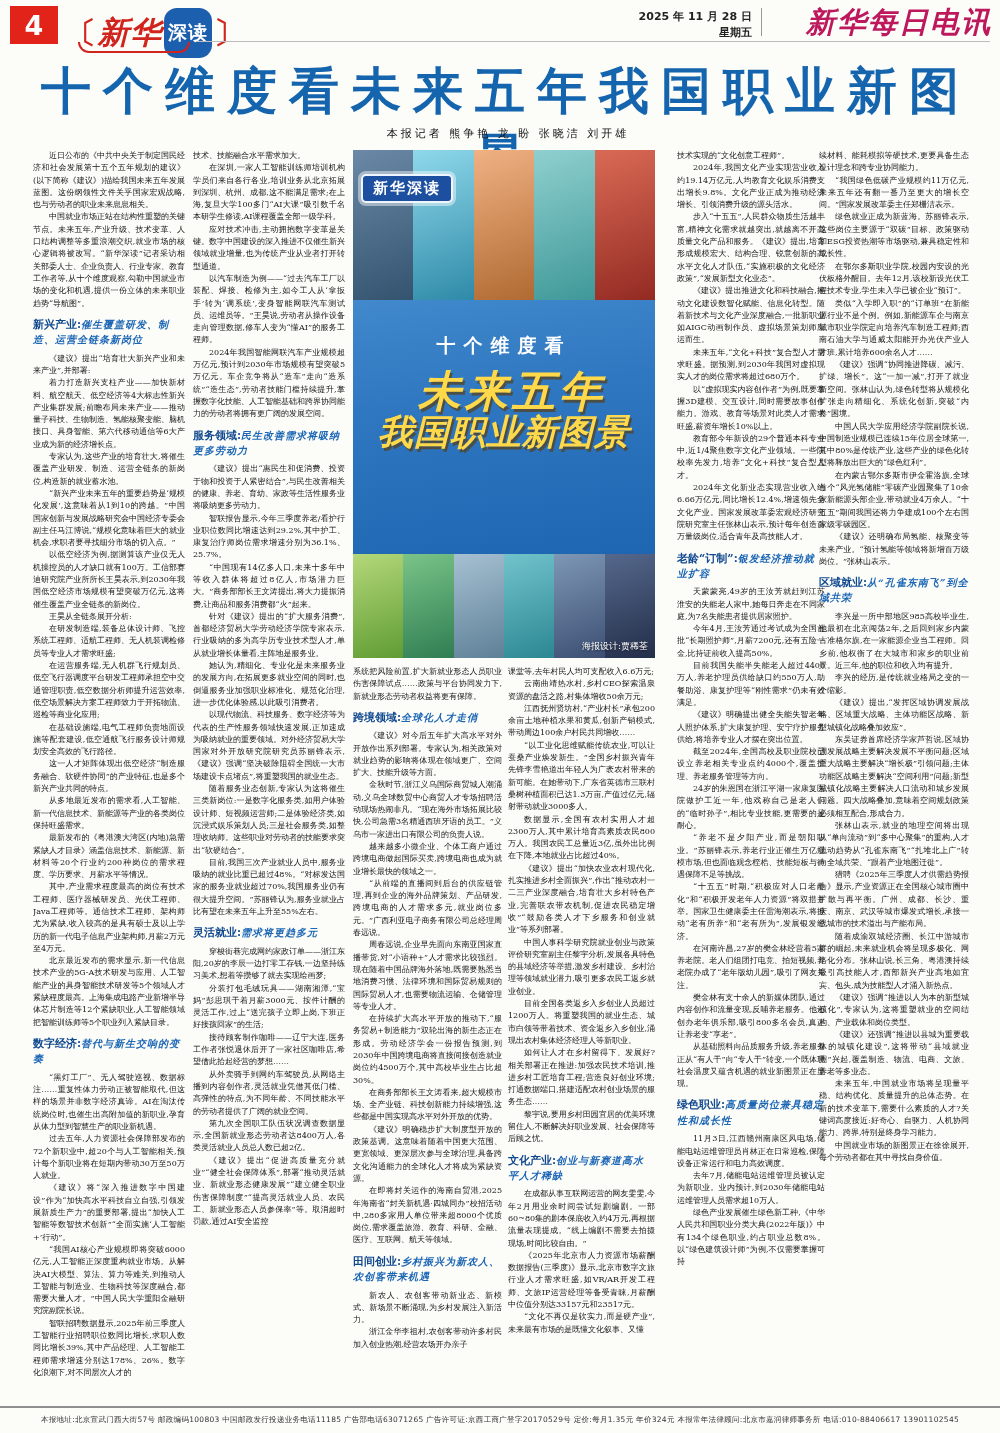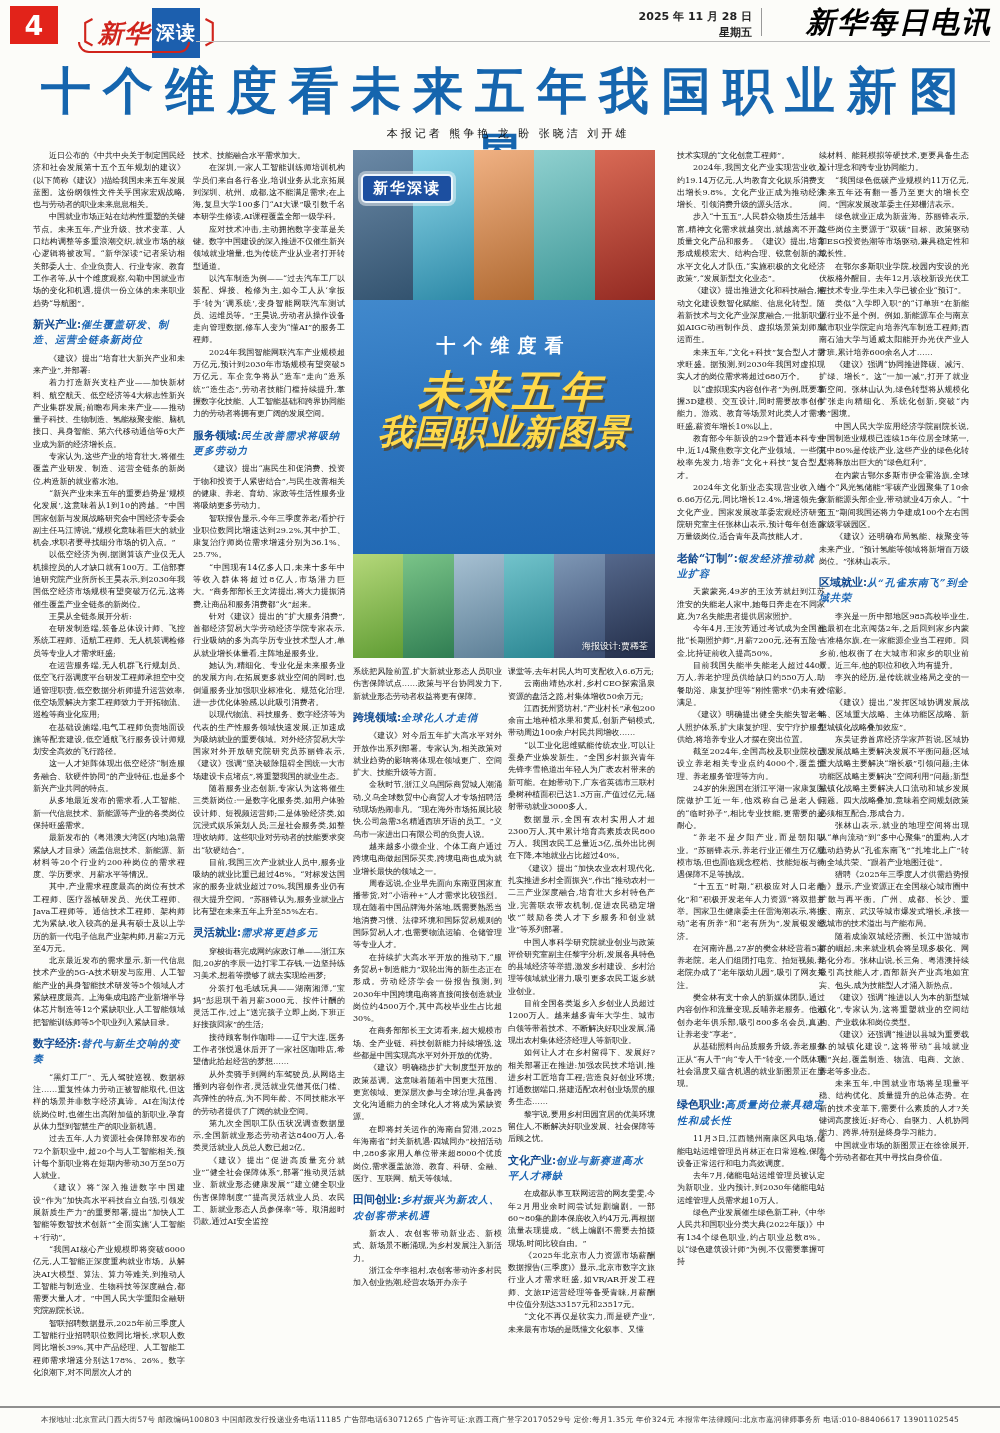--- a/index.html
+++ b/index.html
@@ -4,29 +4,29 @@
 <style>
   html,body{margin:0;padding:0;background:#d9d9d6;}
   .page{position:relative;width:1000px;height:1433px;margin:0 auto;background:#fcfcf9;
         font-family:"DejaVu Serif", serif;color:#1c1c1c;overflow:hidden;}
   
   .pagenum{position:absolute;left:10px;top:6px;width:48px;height:38px;background:#e2231a;color:#fff;
            display:flex;align-items:center;justify-content:center;font-size:27px;font-weight:bold;
            font-family:"DejaVu Sans", sans-serif;}
   .logo{position:absolute;left:66px;top:8px;display:flex;align-items:center;gap:2px;}
   .logo .brk{color:#d0241c;font-size:30px;font-weight:bold;line-height:30px;}
-  .logo .xh{color:#d0241c;font-size:25px;font-weight:900;font-style:italic;letter-spacing:1px;}
-  .logo .sd{background:#1c5fae;color:#fff;font-size:19px;font-weight:bold;padding:12px 4px;letter-spacing:1px;}
+  .logo .xh{color:#d0241c;font-size:31px;font-weight:900;font-style:italic;letter-spacing:1px;}
+  .logo .sd{background:#1c5fae;color:#fff;font-size:19px;font-weight:bold;padding:12px 4px;letter-spacing:1px;border-radius:13px;}
   .logo-base{position:absolute;left:78px;top:42px;width:108px;height:9px;
              border:2px solid #d0241c;border-top:none;border-radius:0 0 54px 54px;}
   .header-rule{position:absolute;left:196px;right:10px;top:41px;border-top:1px solid #bcbcbc;}
   .date-block{position:absolute;right:248px;top:9px;text-align:right;font-size:11px;line-height:1.45;
               font-weight:bold;font-family:"DejaVu Sans", sans-serif;color:#222;}
   .date-div{position:absolute;right:238px;top:8px;height:28px;border-left:1px solid #999;}
-  .brand{position:absolute;right:8px;top:3px;color:#000000;font-size:29px;font-weight:900;
+  .brand{position:absolute;right:8px;top:3px;color:#be185d;font-size:29px;font-weight:900;
          font-style:italic;letter-spacing:2px;font-family:"DejaVu Serif", serif;}
   
   .headline{position:absolute;left:0;right:0;top:58px;margin:0;text-align:center;color:#1565ae;
             font-size:50px;font-weight:900;letter-spacing:12px;padding-left:12px;
             font-family:"DejaVu Sans", sans-serif;}
   .byline{position:absolute;left:16px;right:0;top:126px;text-align:center;font-size:11px;
           letter-spacing:3px;color:#111;}
   
   .col{position:absolute;overflow:hidden;font-size:8px;line-height:12.3px;text-align:justify;color:#151515;}
   .c1{left:33px;top:150px;width:152px;height:1243px;}
@@ -157,38 +157,39 @@
         <p>从外卖骑手到网约车驾驶员,从网络主播到内容创作者,灵活就业凭借其低门槛、高弹性的特点,为不同年龄、不同技能水平的劳动者提供了广阔的就业空间。</p>
         <p>第九次全国职工队伍状况调查数据显示,全国新就业形态劳动者达8400万人,各类灵活就业人员总人数已超2亿。</p>
         <p>《建议》提出“促进高质量充分就业”“健全社会保障体系”,部署“推动灵活就业、新就业形态健康发展”“建立健全职业伤害保障制度”“提高灵活就业人员、农民工、新就业形态人员参保率”等。取消超时罚款,通过AI安全监控</p>
       </div>
       <div class="col c3">
         <p class="cont">系统把风险前置,扩大新就业形态人员职业伤害保障试点……政策与平台协同发力下,新就业形态劳动者权益将更有保障。</p>
         <h3 class="section"><span class="lead">跨境领域:</span><span class="sub">全球化人才走俏</span></h3>
         <p>《建议》对今后五年扩大高水平对外开放作出系列部署。专家认为,相关政策对就业趋势的影响将体现在领域更广、空间扩大、技能升级等方面。</p>
         <p>金秋时节,浙江义乌国际商贸城人潮涌动,义乌全球数贸中心商贸人才专场招聘活动现场热闹非凡。“现在海外市场拓展比较快,公司急需3名精通西班牙语的员工。”义乌市一家进出口有限公司的负责人说。</p>
         <p>越来越多小微企业、个体工商户通过跨境电商做起国际买卖,跨境电商也成为就业增长最快的领域之一。</p>
+        <p>“从前端的直播间到后台的供应链管理,再到企业的海外品牌策划、产品研发,跨境电商的人才需求多元,就业岗位多元。”广西利亚电子商务有限公司总经理周春远说。</p>
         <p>周春远说,企业早先面向东南亚国家直播带货,对“小语种+”人才需求比较强烈。现在随着中国品牌海外落地,既需要熟悉当地消费习惯、法律环境和国际贸易规则的国际贸易人才,也需要物流运输、仓储管理等专业人才。</p>
         <p>在持续扩大高水平开放的推动下,“服务贸易+制造能力”双轮出海的新生态正在形成。劳动经济学会一份报告预测,到2030年中国跨境电商将直接间接创造就业岗位约4500万个,其中高校毕业生占比超30%。</p>
         <p>在商务部部长王文涛看来,超大规模市场、全产业链、科技创新能力持续增强,这些都是中国实现高水平对外开放的优势。</p>
         <p>《建议》明确稳步扩大制度型开放的政策基调。这意味着随着中国更大范围、更宽领域、更深层次参与全球治理,具备跨文化沟通能力的全球化人才将成为紧缺资源。</p>
         <p>在即将封关运作的海南自贸港,2025年海南省“封关新机遇·四城同办”校招活动中,280多家用人单位带来超8000个优质岗位,需求覆盖旅游、教育、科研、金融、医疗、互联网、航天等领域。</p>
         <h3 class="section"><span class="lead">田间创业:</span><span class="sub">乡村振兴为新农人、农创客带来机遇</span></h3>
         <p>新农人、农创客带动新业态、新模式、新场景不断涌现,为乡村发展注入新活力。</p>
         <p>浙江金华李祖村,农创客带动许多村民加入创业热潮,经营农场开办亲子</p>
       </div>
       <div class="col c4">
         <p class="cont">课堂等,去年村民人均可支配收入6.6万元;</p>
         <p>云南曲靖热水村,乡村CEO探索温泉资源的盘活之路,村集体增收50余万元;</p>
         <p>江西抚州贤坊村,“产业村长”承包200余亩土地种植水果和黄瓜,创新产销模式,带动周边100余户村民共同增收……</p>
         <p>“以工业化思维赋能传统农业,可以让蚕桑产业焕发新生。”全国乡村振兴青年先锋李雪艳道出年轻人为广袤农村带来的新可能。在她带动下,广东省英德市三联村桑树种植面积已达1.3万亩,产值过亿元,辐射带动就业3000多人。</p>
         <p>数据显示,全国有农村实用人才超2300万人,其中累计培育高素质农民800万人。我国农民工总量近3亿,虽外出比例在下降,本地就业占比超过40%。</p>
         <p>《建议》提出“加快农业农村现代化,扎实推进乡村全面振兴”,作出“推动农村一二三产业深度融合,培育壮大乡村特色产业,完善联农带农机制,促进农民稳定增收”“鼓励各类人才下乡服务和创业就业”等系列部署。</p>
         <p>中国人事科学研究院就业创业与政策评价研究室副主任黎宇分析,发展各具特色的县域经济等举措,激发乡村建设、乡村治理等领域就业潜力,吸引更多农民工返乡就业创业。</p>
-        <p>目前全国各类返乡入乡创业人员超过1200万人。越来越多青年大学生、城市白领等带着技术、不断解决好职业发展,涌现出农村集体经济经理人等新职业。</p>
+        <p>目前全国各类返乡入乡创业人员超过1200万人。将重塑我国的就业生态、城市白领等带着技术、资金返乡入乡创业,涌现出农村集体经济经理人等新职业。</p>
         <p>如何让人才在乡村留得下、发展好?相关部署正在推进:加强农民技术培训,推进乡村工匠培育工程;营造良好创业环境;打通数据端口,搭建适配农村创业场景的服务生态……</p>
         <p>黎宇说,要用乡村田园宜居的优美环境留住人,不断解决好职业发展、社会保障等后顾之忧。</p>
         <h3 class="section"><span class="lead">文化产业:</span><span class="sub">创业与新赛道高水平人才稀缺</span></h3>
         <p>在成都从事互联网运营的网友雯雯,今年2月用业余时间尝试短剧编剧。一部60~80集的剧本保底收入约4万元,再根据流量表现提成。“线上编剧不需要去拍摄现场,时间比较自由。”</p>
         <p>《2025年北京市人力资源市场薪酬数据报告(三季度)》显示,北京市数字文旅行业人才需求旺盛,如VR/AR开发工程师、文旅IP运营经理等备受青睐,月薪酬中位值分别达33157元和23517元。</p>
         <p>“文化不再仅是软实力,而是硬产业”,未来最有市场的是既懂文化叙事、又懂</p>
       </div>
       <div class="col c5">
         <p class="cont">技术实现的“文化创意工程师”。</p>
         <p>2024年,我国文化产业实现营业收入约19.14万亿元,人均教育文化娱乐消费支出增长9.8%。文化产业正成为推动经济增长、引领消费升级的源头活水。</p>

